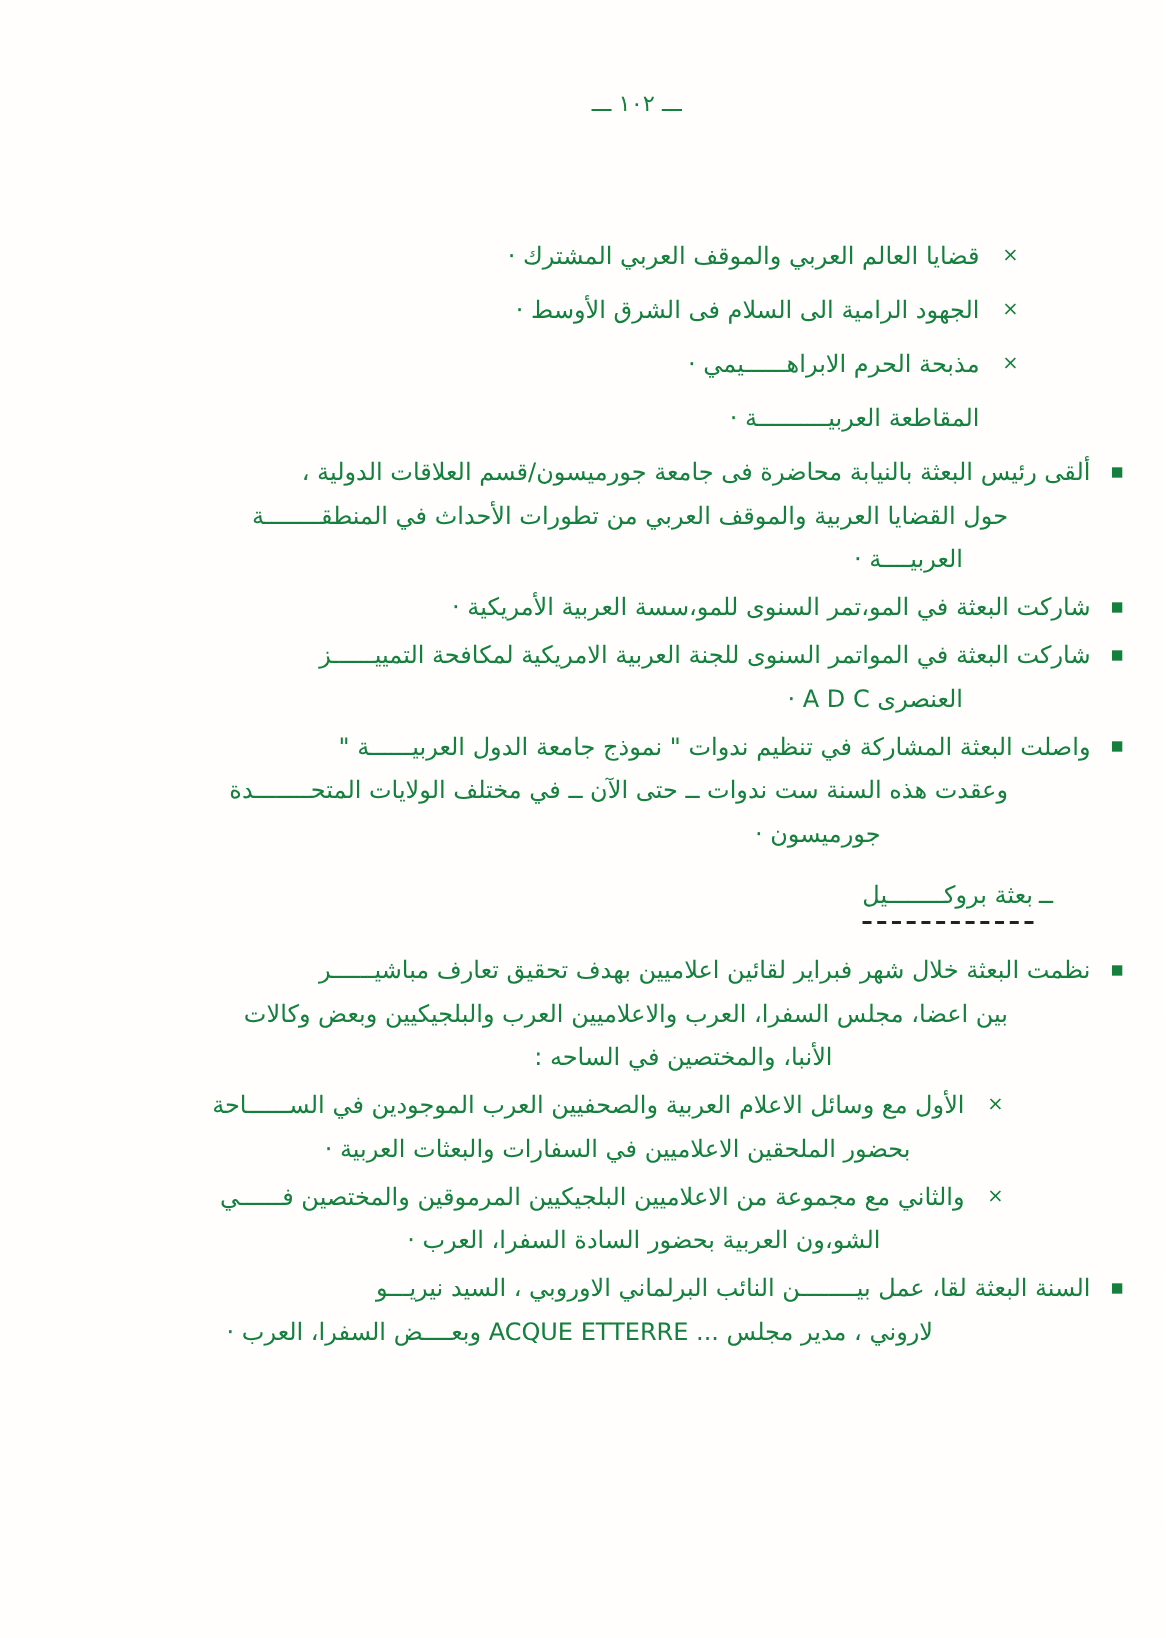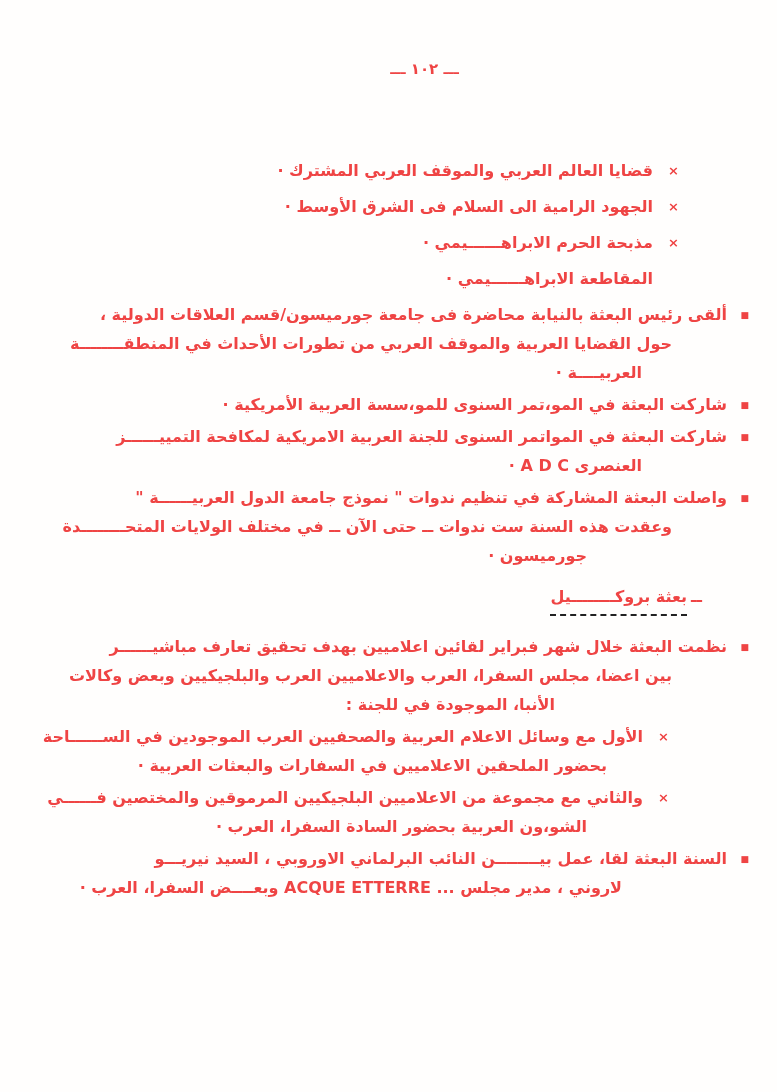--- a/index.html
+++ b/index.html
@@ -3,22 +3,22 @@
 <meta charset="utf-8">
 <style>
   html,body{margin:0;padding:0;background:#ffffff;}
   .page{
     position:relative;
     width:777px;height:1092px;
     margin:0 auto;
     background:#fffefd;
     font-family:"DejaVu Sans", sans-serif;
     direction:rtl;
-    color:#ef4444;
-    font-weight:700;
+    color:#15803d;
+    font-weight:400;
     font-size:16px;
     overflow:hidden;
   }
   .page-number{
     padding-top:60px;
     text-align:center;
     font-size:15px;
     letter-spacing:1px;
     transform:translateX(36px);
   }
@@ -63,21 +63,21 @@
     <div class="t-row">
       <span class="t-marker">×</span>
       <span class="t-text">الجهود الرامية الى السلام فى الشرق الأوسط ·</span>
     </div>
     <div class="t-row">
       <span class="t-marker">×</span>
       <span class="t-text">مذبحة الحرم الابراهــــــيمي ·</span>
     </div>
     <div class="t-row">
       <span class="t-marker"></span>
-      <span class="t-text">المقاطعة الابراهــــــيمي ·</span>
+      <span class="t-text">المقاطعة العربيــــــــــة ·</span>
     </div>
   </section>
 
   <section class="blist">
 
     <div class="b-item">
       <div class="b-first">
         <span class="b-marker">■</span>
         <span class="b-text">ألقى رئيس البعثة بالنيابة محاضرة فى جامعة جورميسون/قسم العلاقات الدولية ،</span>
       </div>
@@ -117,21 +117,21 @@
   </div>
 
   <section class="blist">
 
     <div class="b-item">
       <div class="b-first">
         <span class="b-marker">■</span>
         <span class="b-text">نظمت البعثة خلال شهر فبراير لقائين اعلاميين بهدف تحقيق تعارف مباشيــــــر</span>
       </div>
       <div class="b-line ind-a">بين اعضا، مجلس السفرا، العرب والاعلاميين العرب والبلجيكيين وبعض وكالات</div>
-      <div class="b-line ind-f">الأنبا، الموجودة في للجنة :</div>
+      <div class="b-line ind-f">الأنبا، والمختصين في الساحه :</div>
     </div>
 
     <div class="b-item">
       <div class="sub-first">
         <span class="sub-marker">×</span>
         <span class="b-text">الأول مع وسائل الاعلام العربية والصحفيين العرب الموجودين في الســــــاحة</span>
       </div>
       <div class="b-line ind-d">بحضور الملحقين الاعلاميين في السفارات والبعثات العربية ·</div>
     </div>
 

